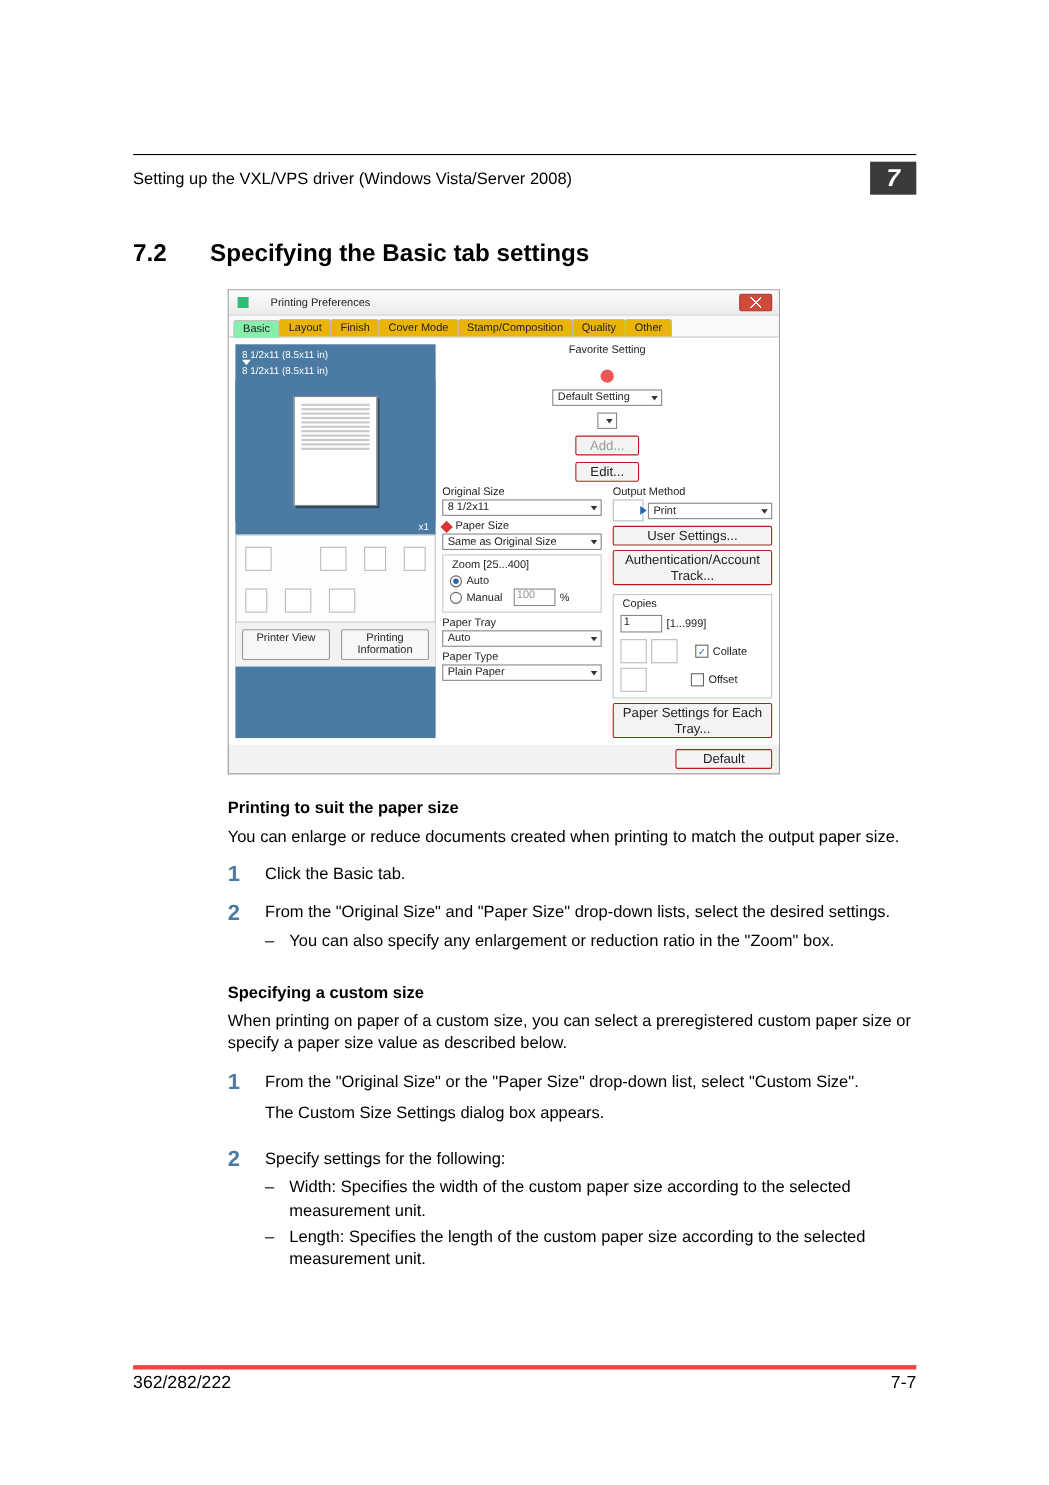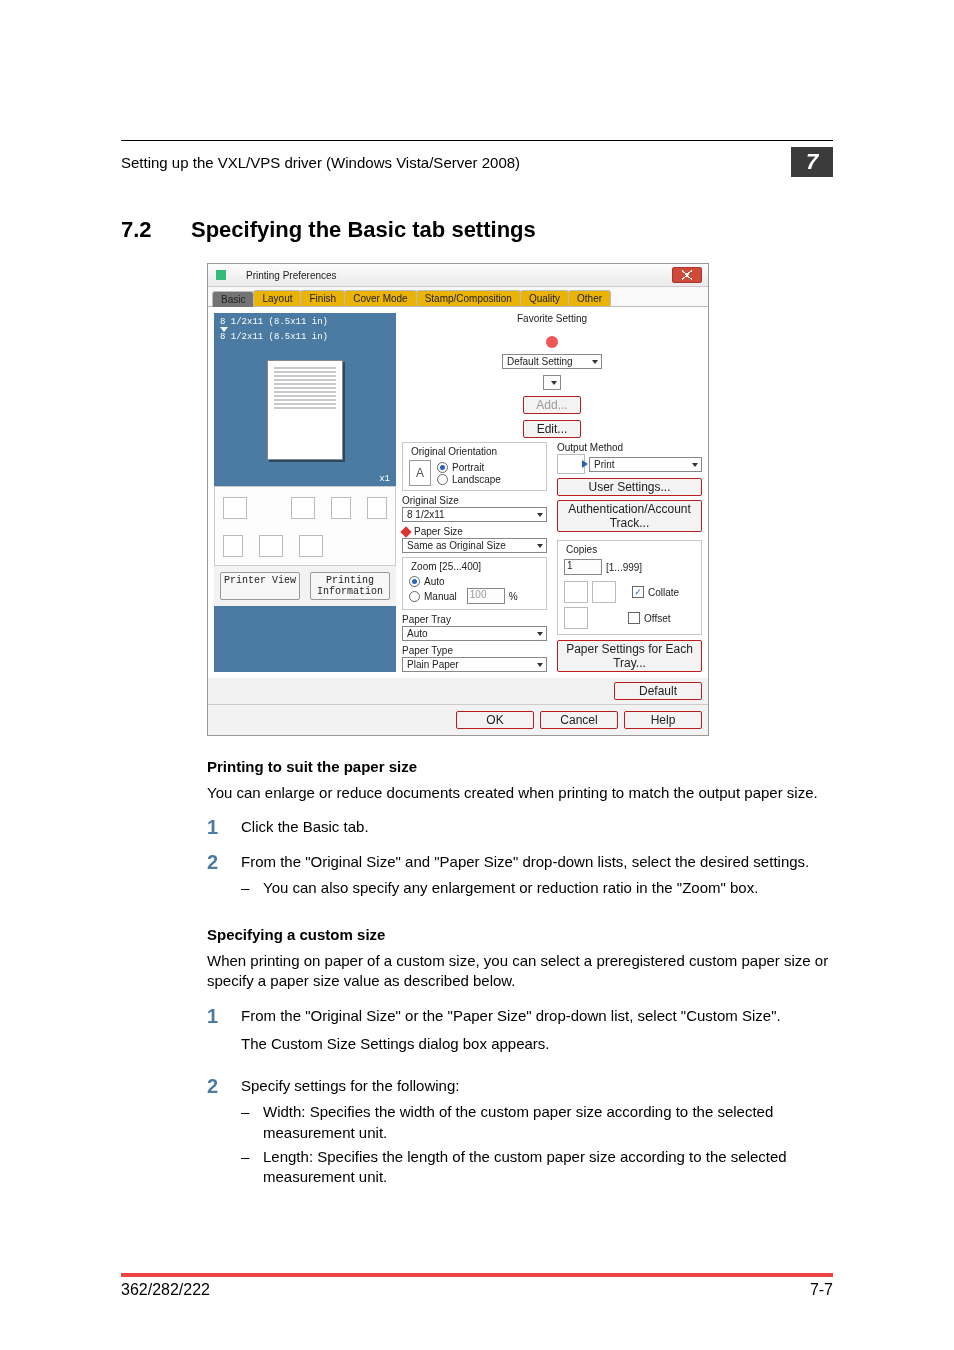--- a/index.html
+++ b/index.html
@@ -23,23 +23,23 @@
   .footer{border-top:4px solid #ef4444;margin-top:80px;display:flex;justify-content:space-between;font-size:16px;padding-top:4px;}
 
   
   .dlg{width:500px;margin:0 auto 20px 0;border:1px solid #999;background:#f2f2f2;font-family:"Segoe UI",Tahoma,sans-serif;font-size:10px;color:#222;}
   .dlg-titlebar{background:linear-gradient(#fdfdfd,#eaeaea);border-bottom:1px solid #ccc;padding:3px 6px 3px 8px;display:flex;align-items:center;}
   .dlg-titlebar .t{flex:1;}
   .dlg-close{width:28px;height:14px;background:#d04a3a;border:1px solid #a33;border-radius:2px;position:relative;}
   .dlg-close:before{content:"";position:absolute;left:9px;top:2px;width:10px;height:10px;background:linear-gradient(45deg,transparent 45%,#fff 45%,#fff 55%,transparent 55%),linear-gradient(-45deg,transparent 45%,#fff 45%,#fff 55%,transparent 55%);}
   .tabs{display:flex;background:#f9f9f9;padding:3px 3px 0 4px;border-bottom:1px solid #bbb;}
   .tab{padding:2px 8px;border:1px solid #bbb;border-bottom:none;background:#eab308;margin-right:-1px;font-size:10px;border-radius:3px 3px 0 0;}
-  .tab.active{background:#737373;position:relative;top:1px;}
+  .tab.active{background:#86efac;position:relative;top:1px;}
   .dlg-body{background:#fff;padding:6px;display:flex;gap:6px;}
-  .preview{width:182px;background:#4b7aa3;padding:0;display:flex;flex-direction:column;font-family:Liberation Mono, monospace;}
+  .preview{width:182px;background:#4b7aa3;padding:0;display:flex;flex-direction:column;}
   .preview-top{padding:4px 6px;color:#fff;font-size:9px;}
   .preview-top .row{display:flex;align-items:center;gap:4px;}
   .preview-top .arrow{width:0;height:0;border-left:4px solid transparent;border-right:4px solid transparent;border-top:5px solid #fff;}
   .preview-canvas{background:#4b7aa3;display:flex;align-items:center;justify-content:center;height:128px;}
   .sheet{width:76px;height:100px;background:#fff;border:1px solid #888;box-shadow:2px 2px 0 #2d4a63;display:flex;flex-direction:column;padding:6px;gap:2px;box-sizing:border-box;}
   .sheet .line{height:2px;background:#c9c9c9;}
   .preview-x1{color:#fff;text-align:right;padding:0 6px 2px 0;font-size:9px;}
   .preview-icons{background:#fdfdfd;border:1px solid #ccc;padding:10px 8px 4px 8px;display:flex;flex-wrap:wrap;gap:12px 16px;height:64px;}
   .pico{width:22px;height:20px;border:1px solid #bbb;background:#fff;}
   .preview-btns{background:#f2f2f2;display:flex;gap:10px;padding:6px;}
@@ -153,36 +153,20 @@
             <span style="flex:1"></span>
             <span class="favstar"></span>
             <span class="dd">Default Setting</span>
             <span class="dd" style="min-width:4px;padding:1px 10px 1px 2px;">&nbsp;</span>
             <span class="btn disabled">Add...</span>
             <span class="btn">Edit...</span>
           </div>
 
           <div class="cols">
             <div class="col">
-              <div class="fieldset">
-                <div class="leg">Original Orientation</div>
-                <div style="display:flex;gap:6px;align-items:center;">
-                  <div class="aicon">A</div>
-                  <div>
-                    <div class="radiorow">
-                        <span class="radio sel"></span>
-                        <span>Portrait</span>
-                      </div>
-                    <div class="radiorow">
-                        <span class="radio"></span>
-                        <span>Landscape</span>
-                      </div>
-                  </div>
-                </div>
-              </div>
               <div class="field">
                 <span class="lbl">Original Size</span>
                 <span class="dd">8 1/2x11</span>
               </div>
               <div class="field">
                 <div class="paper-legend">
                     <span class="red-diamond"></span>
                     <span class="lbl">Paper Size</span>
                   </div>
                 <span class="dd">Same as Original Size</span>
@@ -242,25 +226,20 @@
                 </div>
               </div>
 
               <span class="btn" style="margin-top:auto;">Paper Settings for Each Tray...</span>
             </div>
           </div>
         </div>
       </div>
       <div class="bottom-btns">
         <span class="btn" style="min-width:70px;">Default</span>
-      </div>
-      <div class="dlg-footer">
-        <span class="btn" style="min-width:60px;">OK</span>
-        <span class="btn" style="min-width:60px;">Cancel</span>
-        <span class="btn" style="min-width:60px;">Help</span>
       </div>
     </div>
 
     <div class="h3">Printing to suit the paper size</div>
     <p>You can enlarge or reduce documents created when printing to match the output paper size.</p>
     <ol class="steps">
       <li>
         <div class="step-num">1</div>
         <div class="step-body">Click the Basic tab.</div>
       </li>

